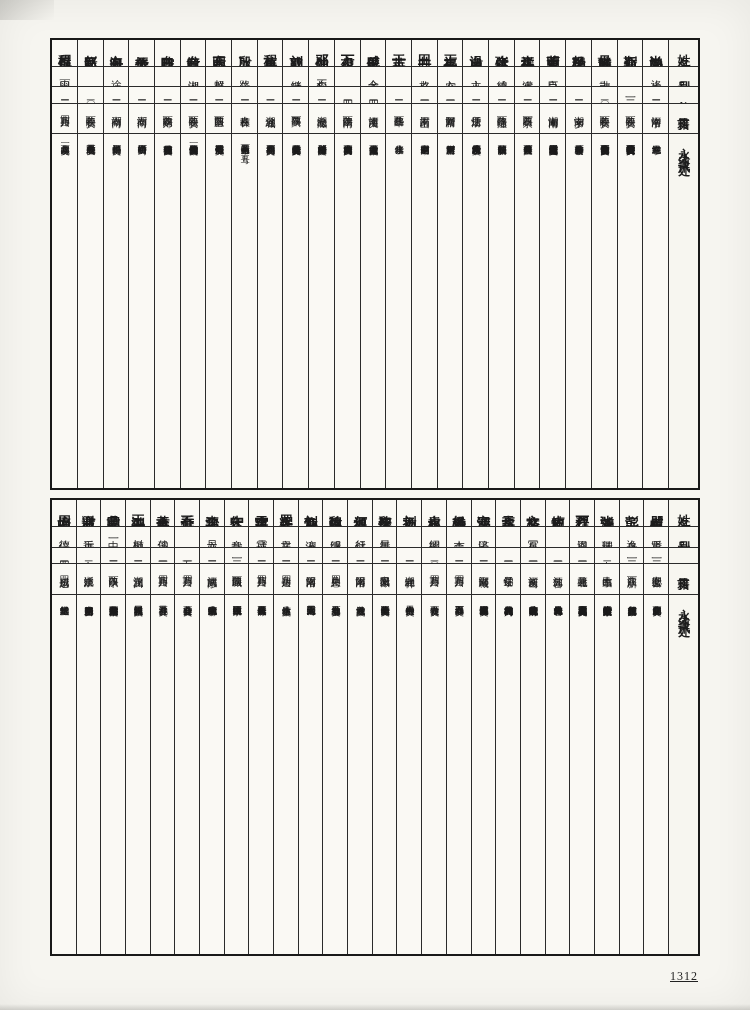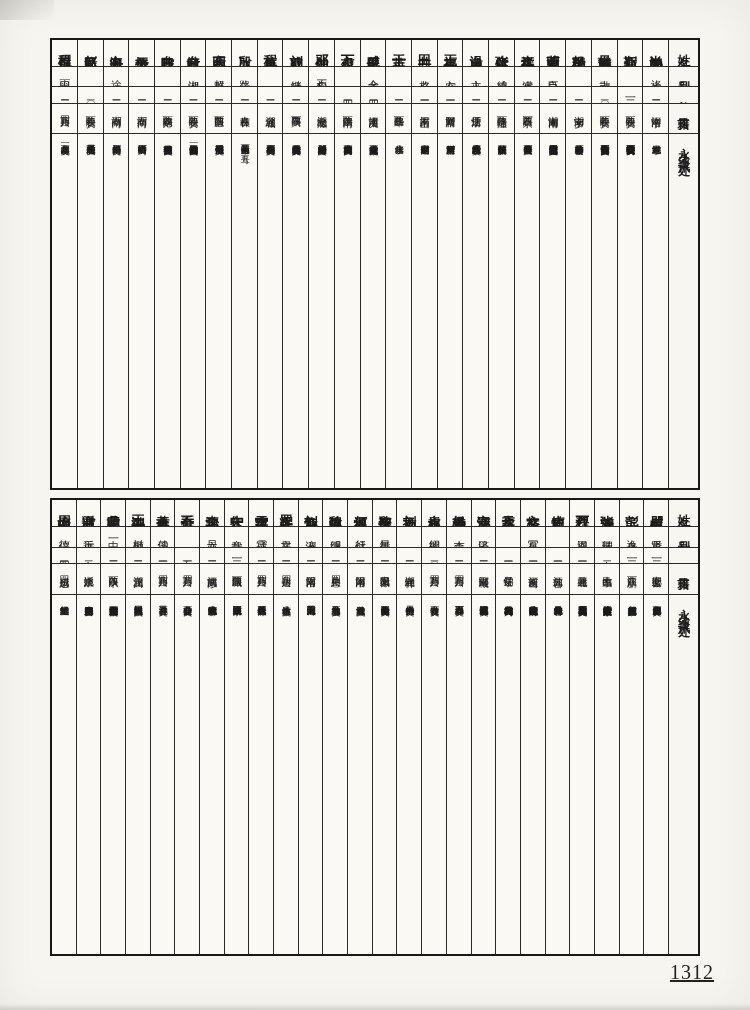--- a/index.html
+++ b/index.html
@@ -57,22 +57,22 @@
   .b-origin .vt{font-size:10px;line-height:12px;letter-spacing:0.5px;}
   .b-addr{flex:1 1 auto;}
   .b-addr .vt{font-size:9px;line-height:11.5px;}
   .header-col .vt{font-weight:700;}
   .header-col .b-name .vt{font-size:13px;letter-spacing:3px;}
   .header-col .b-alias .vt,
   .header-col .b-age .vt,
   .header-col .b-origin .vt{font-size:12px;font-weight:700;letter-spacing:1px;}
   .header-col .b-addr .vt{font-size:12px;letter-spacing:4px;}
   .page-number{
-    position:absolute;right:36px;bottom:26px;
-    font-size:20px;letter-spacing:1px;color:#222;
+    position:absolute;right:52px;bottom:26px;
+    font-size:12px;letter-spacing:1px;color:#222;
     font-family:"Liberation Serif",serif;
     text-decoration:underline;
   }
   .edge-mark-top{
     position:absolute;left:0;top:0;width:54px;height:20px;
     background:linear-gradient(135deg,rgba(90,90,85,0.25),rgba(0,0,0,0));
   }
   .edge-mark-bottom{
     position:absolute;left:0;bottom:0;width:100%;height:6px;
     background:linear-gradient(0deg,rgba(60,60,55,0.18),rgba(0,0,0,0));

